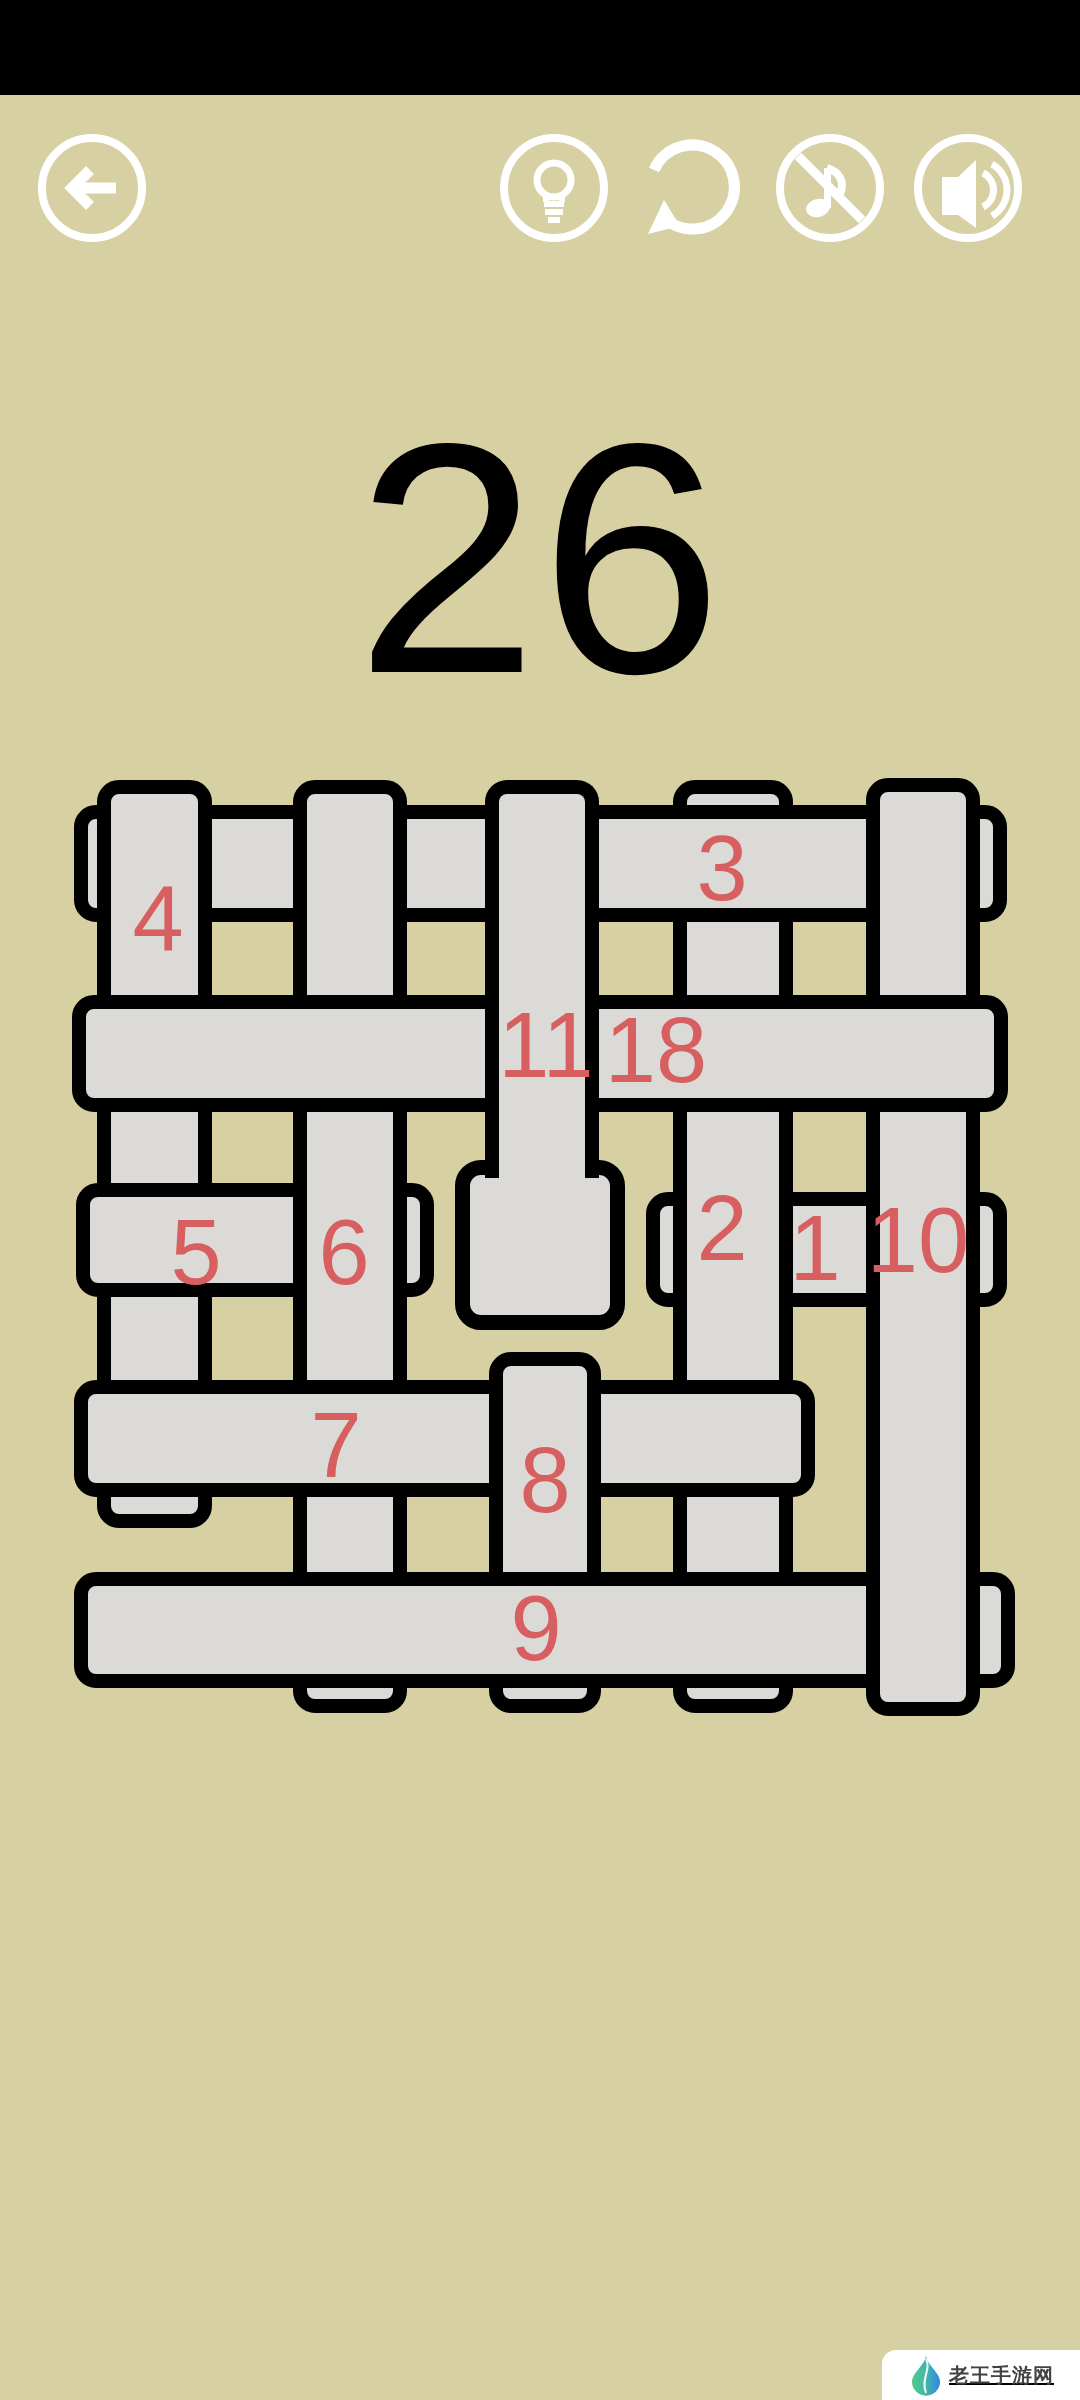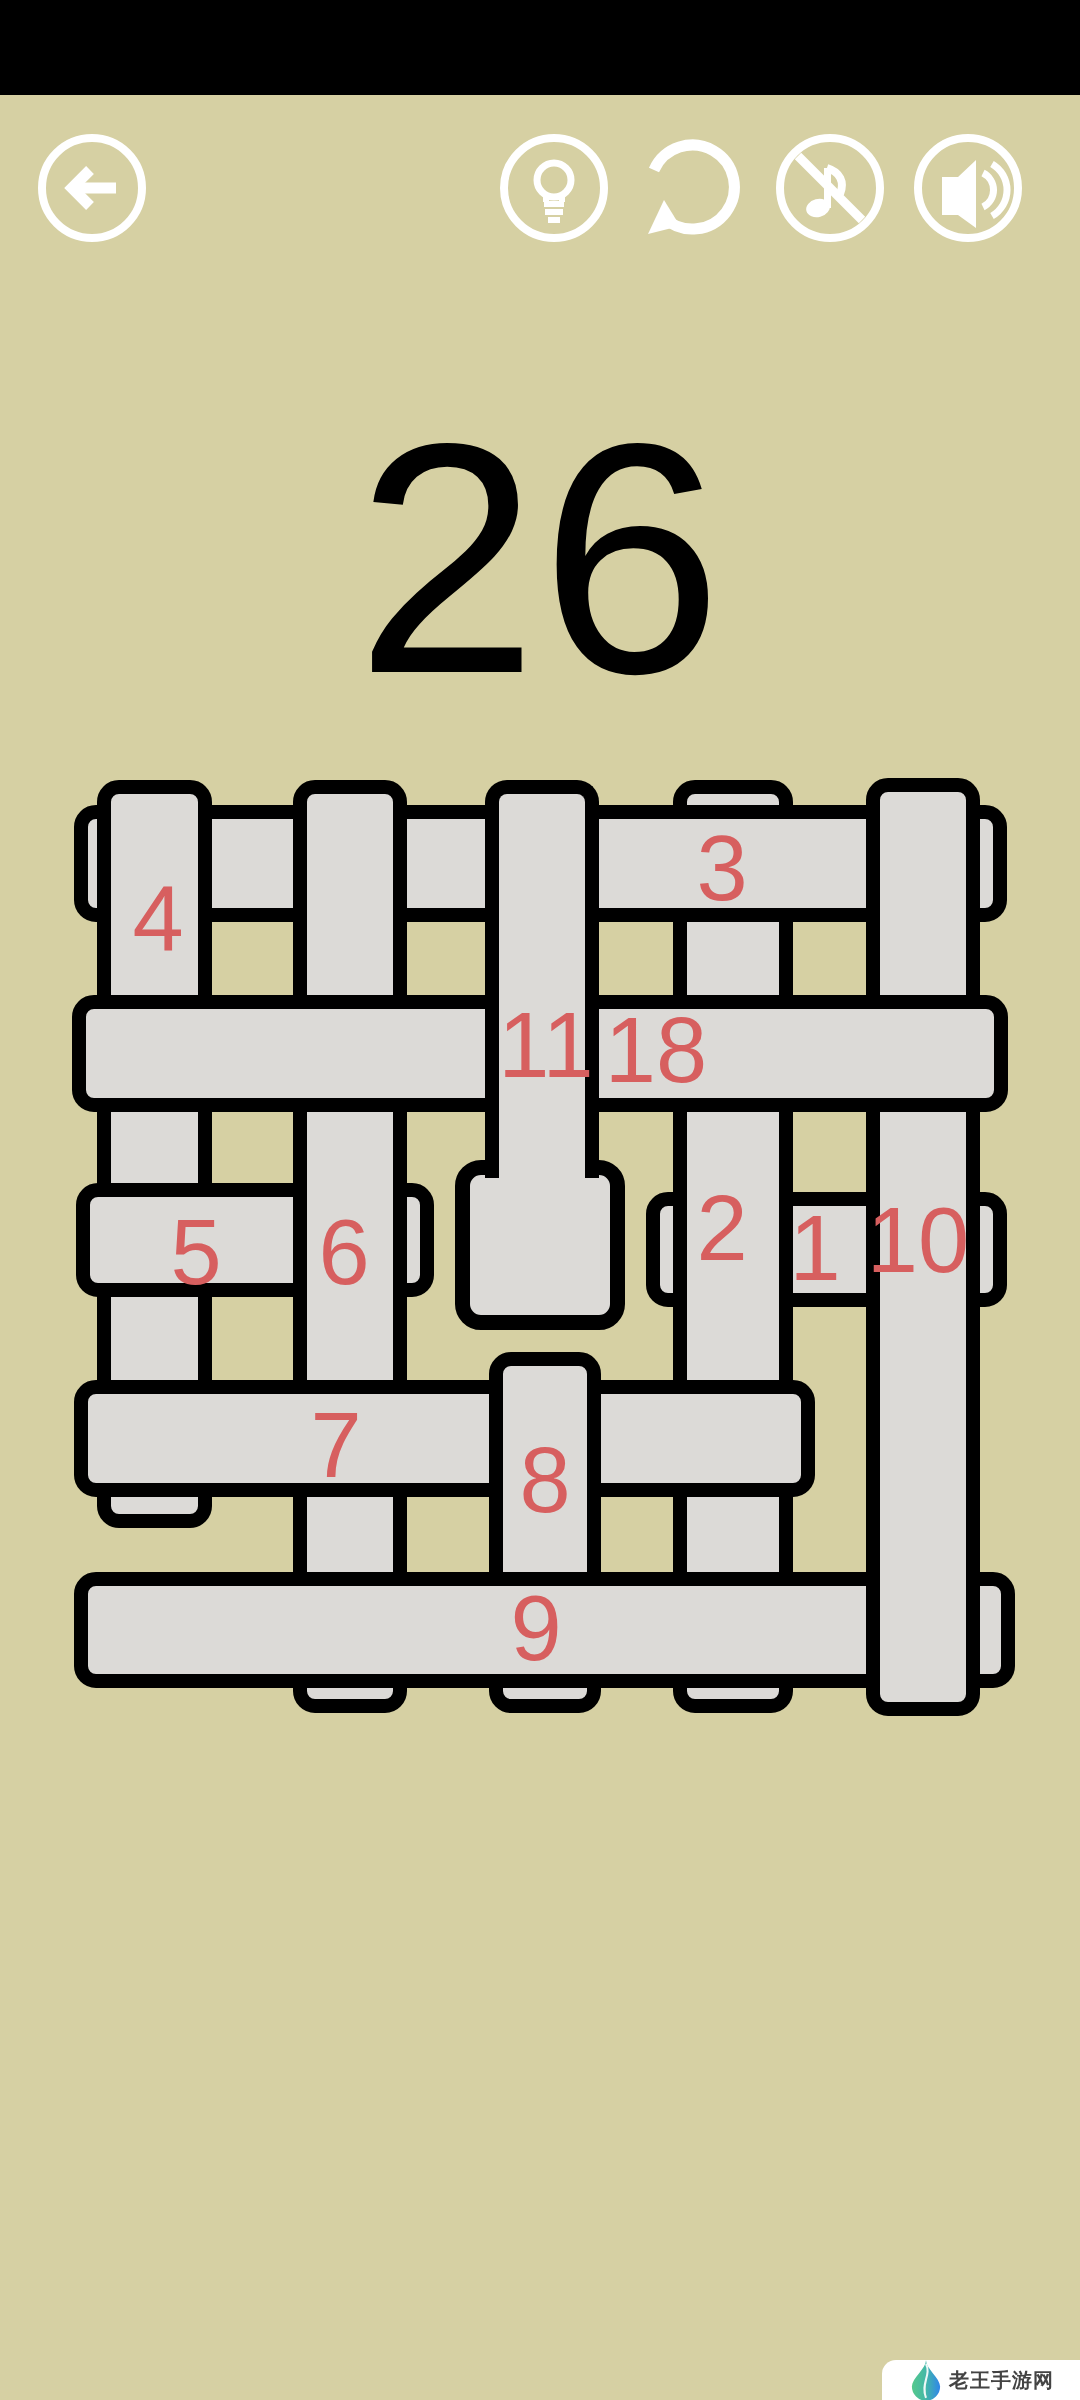--- a/index.html
+++ b/index.html
@@ -17,22 +17,22 @@
                 font-size:328px;line-height:1;font-weight:100;color:#000000;
                 letter-spacing:2px;user-select:none;}
 
   .puzzle{position:absolute;left:0;top:0;width:1080px;height:2400px;}
   .strip{position:absolute;box-sizing:border-box;background:#dcdad7;
          border:14px solid #000;border-radius:22px;}
   .strip.handle{border-width:15px;border-radius:26px;}
   .strip-label{position:absolute;transform:translate(-50%,-50%);z-index:40;
                font-size:92px;font-weight:400;color:#d75f5f;line-height:1;user-select:none;}
 
-  .watermark{position:absolute;right:0;bottom:0;width:198px;height:40px;background:#fff;
-             border-top-left-radius:14px;display:flex;align-items:center;}
+  .watermark{position:absolute;right:0;bottom:0;width:198px;height:50px;background:#fff;
+             border-top-left-radius:14px;display:flex;align-items:center;text-decoration:underline;}
   .watermark svg{display:block;width:32px;height:42px;margin-left:28px;}
   .watermark .brand{font-size:20px;color:#434343;font-weight:600;letter-spacing:1px;
                     margin-left:7px;white-space:nowrap;}
 </style>
 </head>
 <body>
 
 <div class="screen">
 
   <div class="top-bar"></div>

